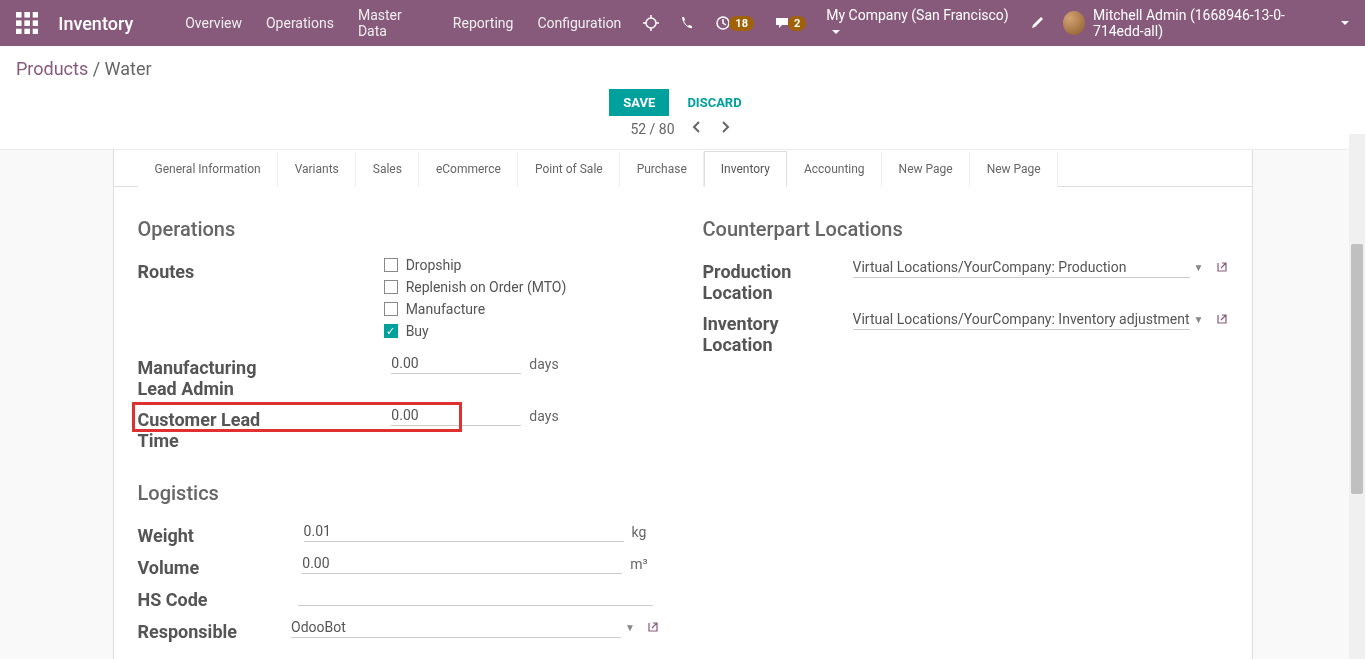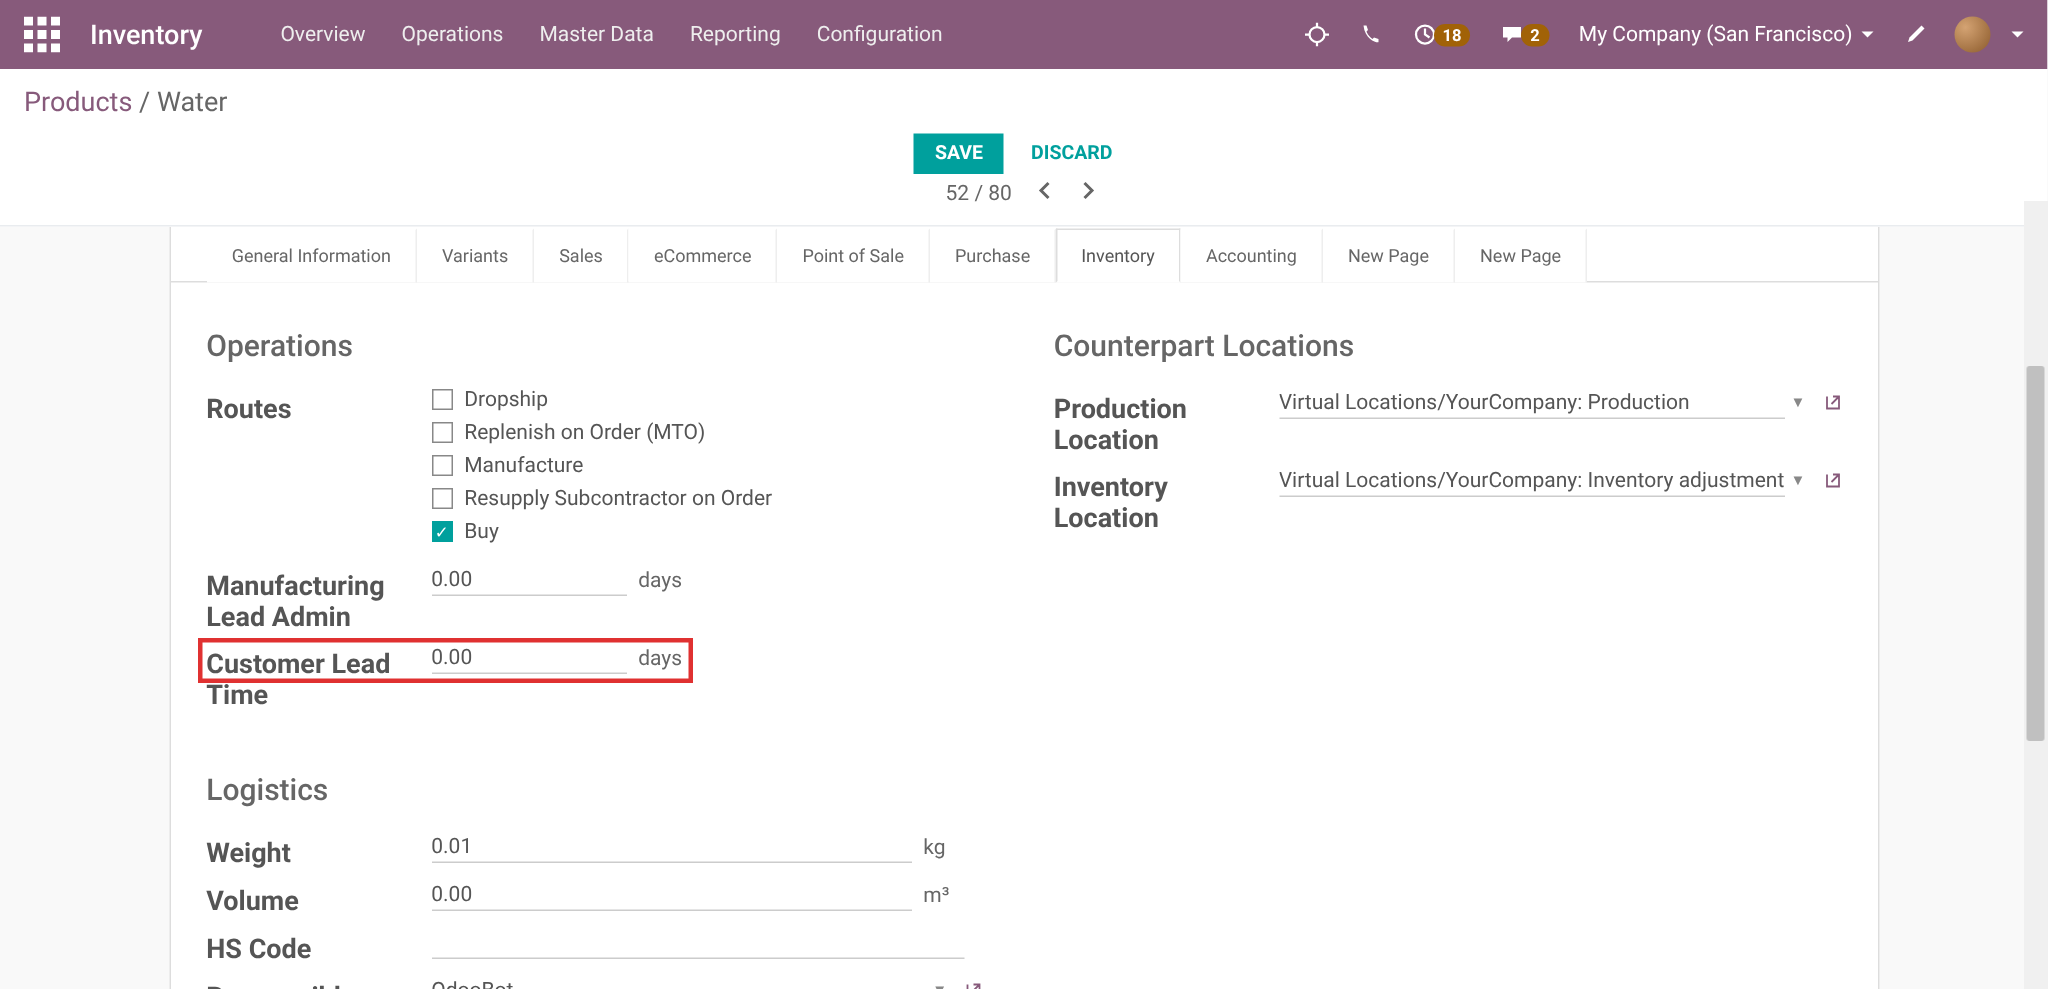--- a/index.html
+++ b/index.html
@@ -34,42 +34,42 @@
 .tabs { display: flex; border-bottom: 1px solid #ddd; margin-left: -24px; margin-right: -24px; padding: 0 24px; }
 .tab { padding: 10px 16px; font-size: 12px; color: #666; cursor: pointer; border: 1px solid transparent; border-bottom: none; background: #fff; position: relative; top: 1px; }
 .tab.active { border-color: #ddd; color: #555; background: #fff; border-bottom: 1px solid #fff; }
 .tab:not(.active) { border-right: 1px solid #eee; }
 
 .form-content { display: flex; gap: 40px; padding-top: 30px; }
 .col { flex: 1; }
 .section-title { font-size: 20px; color: #666; font-weight: 500; margin-bottom: 16px; }
 .field-row { display: flex; align-items: flex-start; margin-bottom: 6px; min-height: 26px; }
 .field-label { width: 150px; font-size: 18px; font-weight: bold; color: #555; padding-top: 4px; flex-shrink: 0; }
-.field-widget { flex: 1; display: flex; align-items: center; }
+.field-widget { flex: 1; display: flex; align-items: center; justify-content: center; }
 .routes-list { display: flex; flex-direction: column; gap: 6px; }
 .checkbox-item { display: flex; align-items: center; gap: 8px; font-size: 14px; color: #555; }
 .checkbox { width: 14px; height: 14px; border: 1px solid #888; display: inline-flex; align-items: center; justify-content: center; background: #fff; }
 .checkbox.checked { background: #00A09D; border-color: #00A09D; }
 .checkbox.checked::after { content: "✓"; color: #fff; font-size: 11px; line-height: 1; }
 
 .text-input { border: none; border-bottom: 1px solid #ccc; font-size: 14px; padding: 2px 0; width: 130px; color: #555; background: transparent; }
 .text-input.wide { width: 320px; }
 .unit-label { font-size: 14px; color: #666; margin-left: 8px; }
 
 .m2o-input { border: none; border-bottom: 1px solid #ccc; font-size: 14px; padding: 2px 0; flex: 1; color: #555; background: transparent; }
 .m2o-dropdown { color: #888; cursor: pointer; padding: 0 4px; font-size: 10px; }
 .external-link { color: #875A7B; cursor: pointer; margin-left: 8px; }
 .external-link svg { width: 12px; height: 12px; fill: #875A7B; }
 
 .highlight-box { position: absolute; border: 3px solid #e03131; pointer-events: none; }
 
 .scrollbar-track { position: absolute; right: 0; top: 134px; bottom: 0; width: 16px; background: #f0f0f0; }
 .scrollbar-thumb { position: absolute; right: 2px; width: 12px; background: #c0c0c0; border-radius: 2px; }
 
-.sub-section { margin-top: 40px; }
+.sub-section { margin-top: 30px; }
 </style>
 </head>
 <body>
 
 <div class="navbar">
   <div class="app-icon">
     <svg viewBox="0 0 16 16">
         <rect x="0" y="0" width="4" height="4" fill="#fff"></rect>
         <rect x="6" y="0" width="4" height="4" fill="#fff"></rect>
         <rect x="12" y="0" width="4" height="4" fill="#fff"></rect>
@@ -118,20 +118,21 @@
   <div class="company-sel">
     <span>My Company (San Francisco)</span><span class="caret-down-sm"></span>
   </div>
   <div class="nav-icon">
       <svg viewBox="0 0 16 16">
         <path d="M12 2 L14 4 L6 12 L3 13 L4 10 Z" fill="#fff"></path>
       </svg>
     </div>
   <div class="user-section">
     <div class="avatar"></div>
+    <span>Mitchell Admin (1668946-13-0-714edd-all)</span>
       <span class="caret-down-sm"></span>
   </div>
 </div>
 
 <div class="control-panel">
   <div class="breadcrumb">
     <a href="#">Products</a>
     <span> / </span>
     <span>Water</span>
   </div>
@@ -181,24 +182,20 @@
                 </label>
               <label class="checkbox-item">
                   <span class="checkbox"></span>
                   <span>Replenish on Order (MTO)</span>
                 </label>
               <label class="checkbox-item">
                   <span class="checkbox"></span>
                   <span>Manufacture</span>
                 </label>
               <label class="checkbox-item">
-                  <span class="checkbox"></span>
-                  <span>Resupply Subcontractor on Order</span>
-                </label>
-              <label class="checkbox-item">
                   <span class="checkbox checked"></span>
                   <span>Buy</span>
                 </label>
             </div>
           </div>
         </div>
         <div class="field-row" style="margin-top:14px;">
           <div class="field-label">Manufacturing Lead Admin</div>
           <div class="field-widget">
             <input class="text-input" value="0.00" style="">

